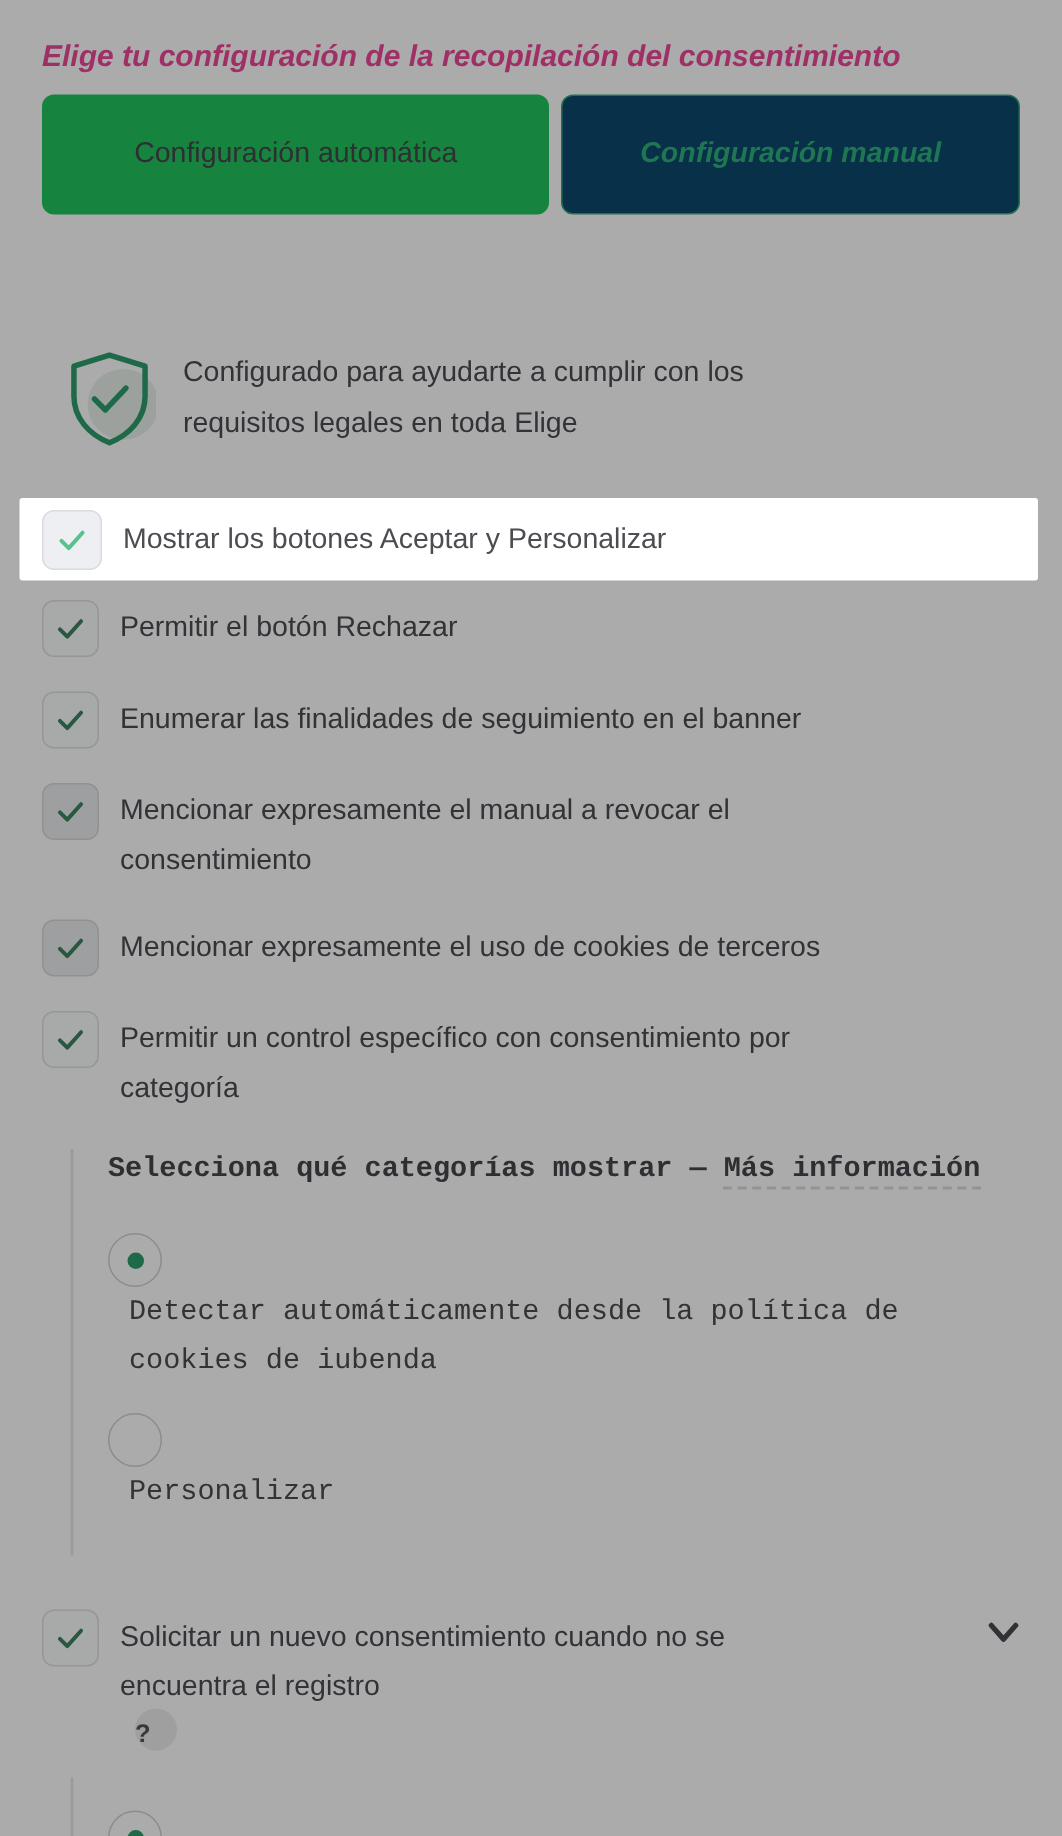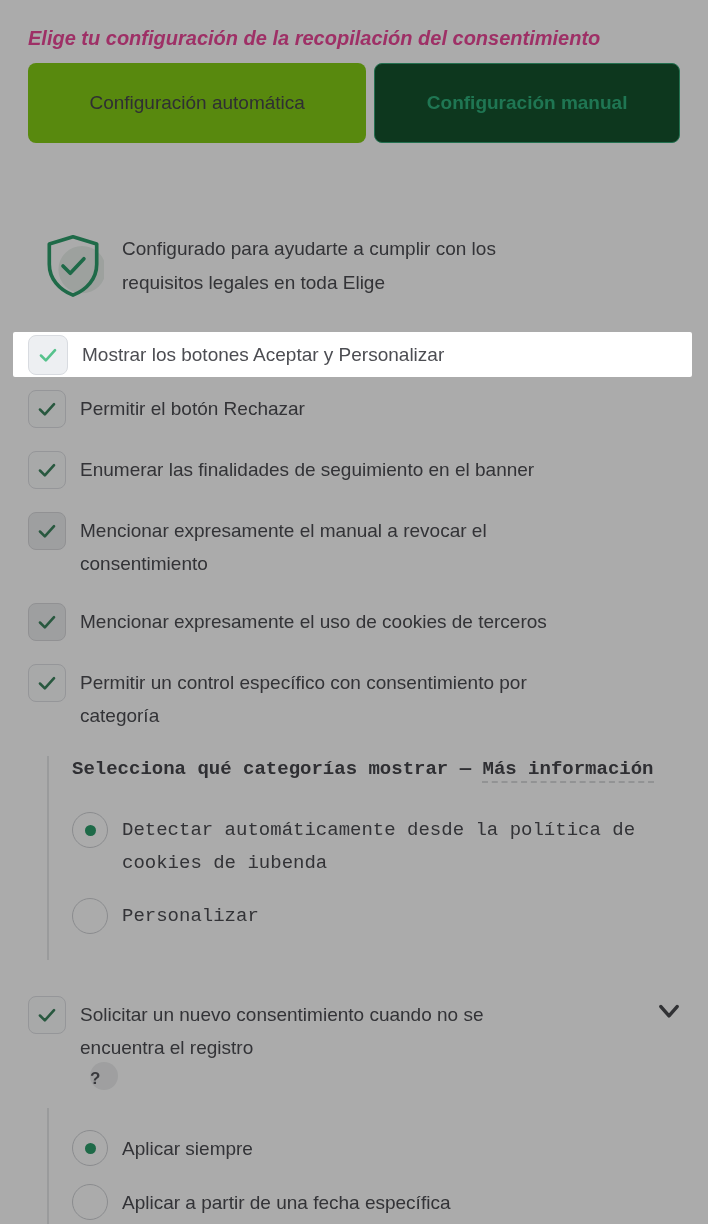--- a/index.html
+++ b/index.html
@@ -10,22 +10,22 @@
     color: #4C4D52;
   }
   .stage { position: relative; width: 708px; height: 1224px; overflow: hidden; padding: 27px 28px 0 28px; background:#fff; }
 
   .page-title { font-size: 20px; line-height: 22px; font-weight: bold; color: #ec4899; margin-bottom: 14px; font-style: italic; }
 
   .seg-row { display: flex; gap: 8px; margin-bottom: 89px; }
   .seg { height: 80px; border-radius: 8px; font-size: 19px; cursor: pointer;
          display: flex; align-items: center; justify-content: center;
          font-family: inherit; }
-  .seg.auto { width: 342px; background: #84cc16; border: none; color: #46474C; }
-  .seg.manual { width: 309px; background: #14532d; border: 1.5px solid #35A878; color: #2FB07C; font-weight: bold; }
+  .seg.auto { width: 342px; background: #22c55e; border: none; color: #46474C; }
+  .seg.manual { width: 309px; background: #0c4a6e; border: 1.5px solid #35A878; color: #2FB07C; font-weight: bold; font-style: italic; }
 
   .shield-note { display: flex; align-items: center; gap: 18px; margin-bottom: 32px; margin-left: 14px; }
   .shield-ic { width: 62px; height: 68px; flex: 0 0 auto; }
   .note-text { font-size: 19px; line-height: 34px; color: #4C4D52; }
   .note-text span { display: block; }
 
   
   .check-row { display: flex; align-items: flex-start; margin-bottom: 23px; position: relative; }
   .cb { width: 38px; height: 38px; border-radius: 8px; flex: 0 0 auto;
         background: #FBFCFD; border: 1px solid #DEE0E4;
@@ -33,32 +33,32 @@
   .cb svg { width: 26px; height: 26px; }
   .cb.locked { background: #ECEDEF; border-color: #D8D9DC; }
   .row-label { font-size: 19px; line-height: 33px; padding-left: 14px; padding-top: 2px; color: #4C4D52; }
   .row-label span { display: block; }
   .row-label .inline-line { display: inline; }
 
   
   .spotlight { position: relative; z-index: 3; background: #FFFFFF; border-radius: 2px;
                box-shadow: 0 0 0 2000px rgba(0,0,0,0.33);
                margin: 0 -12px 13px -15px; padding-left: 15px;
-               height: 45px; display: flex; align-items: center; }
+               height: 55px; display: flex; align-items: center; }
   .spotlight .cb { width: 40px; height: 40px; background: #EDEFF2; border-color: #D8DBE0; }
   .spotlight .row-label { padding-top: 0; }
 
   
   .subsection { margin-left: 19px; border-left: 2px solid #E6E7E9; padding-left: 23px; }
   .subsection.cat { margin-top: 24px; margin-bottom: 0; padding-bottom: 26px; font-family: Liberation Mono, monospace; }
   .sub-header { font-size: 19px; line-height: 26px; font-weight: bold; color: #46474C; }
   .more-info { font-weight: bold; color: #46474C; text-decoration: none;
                border-bottom: 2px dashed #DADBDD; padding-bottom: 1px; cursor: pointer; }
 
-  .radio-row { display: flex; align-items: flex-start; margin-top: 20px; cursor: pointer; }
+  .radio-row { display: flex; align-items: flex-start; margin-top: 20px; cursor: pointer; flex-direction: column; }
   .radio-row.first { margin-top: 32px; }
   .radio { width: 36px; height: 36px; border-radius: 50%; border: 1.5px solid #CFD1D5;
            background: #fff; flex: 0 0 auto; display: flex; align-items: center; justify-content: center; margin-top: -2px; }
   .radio .dot { width: 11px; height: 11px; border-radius: 50%; background: #2E9E6C; display: none; }
   .radio.selected .dot { display: block; }
   .radio-label { font-size: 19px; line-height: 33px; padding-left: 14px; color: #4C4D52; }
   .radio-label span { display: block; }
 
   .row-solicitar { margin-top: 36px; margin-bottom: 0; padding-right: 40px; }
   .chevron { position: absolute; right: -2px; top: 3px; width: 26px; height: 26px; cursor: pointer; }

